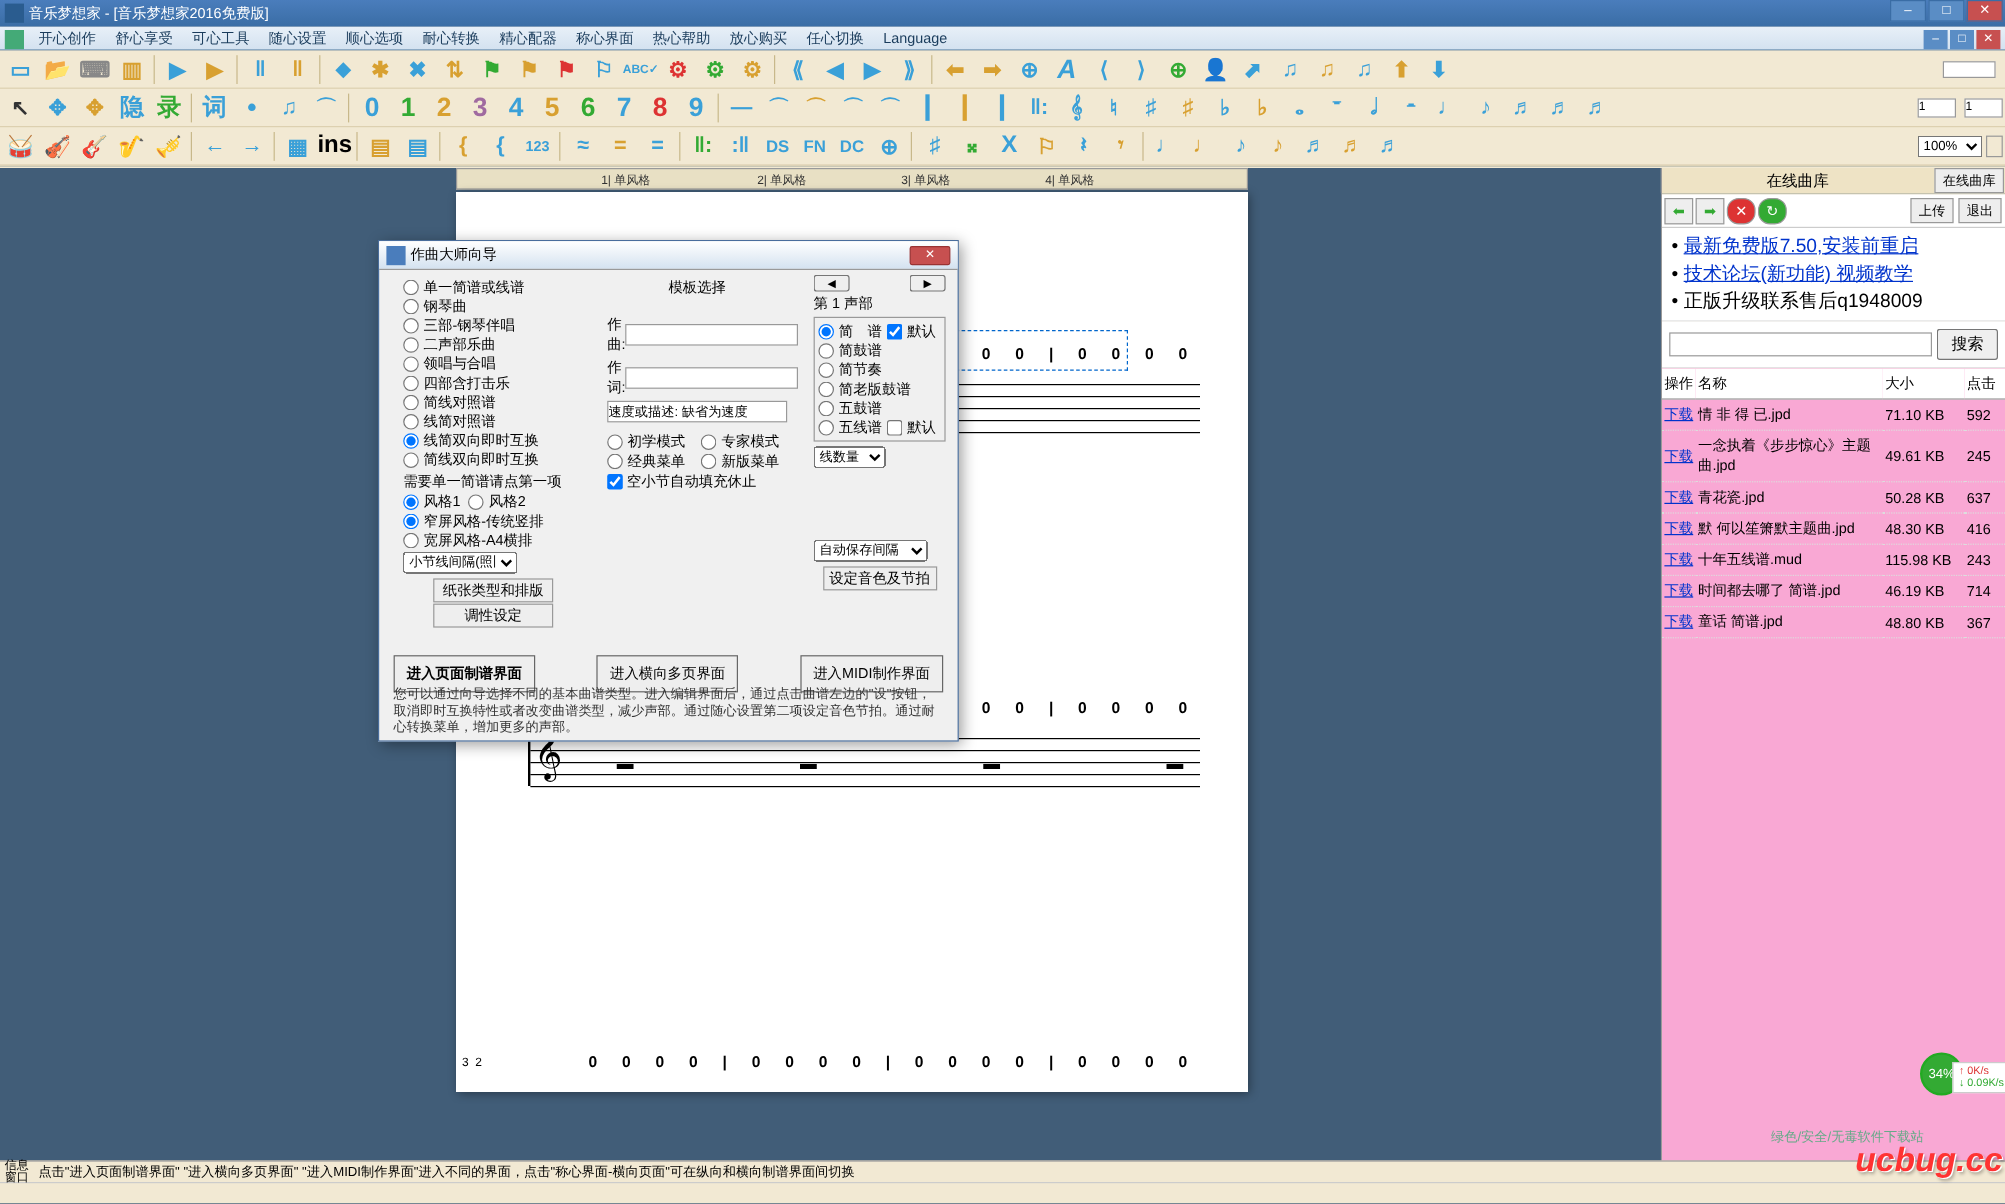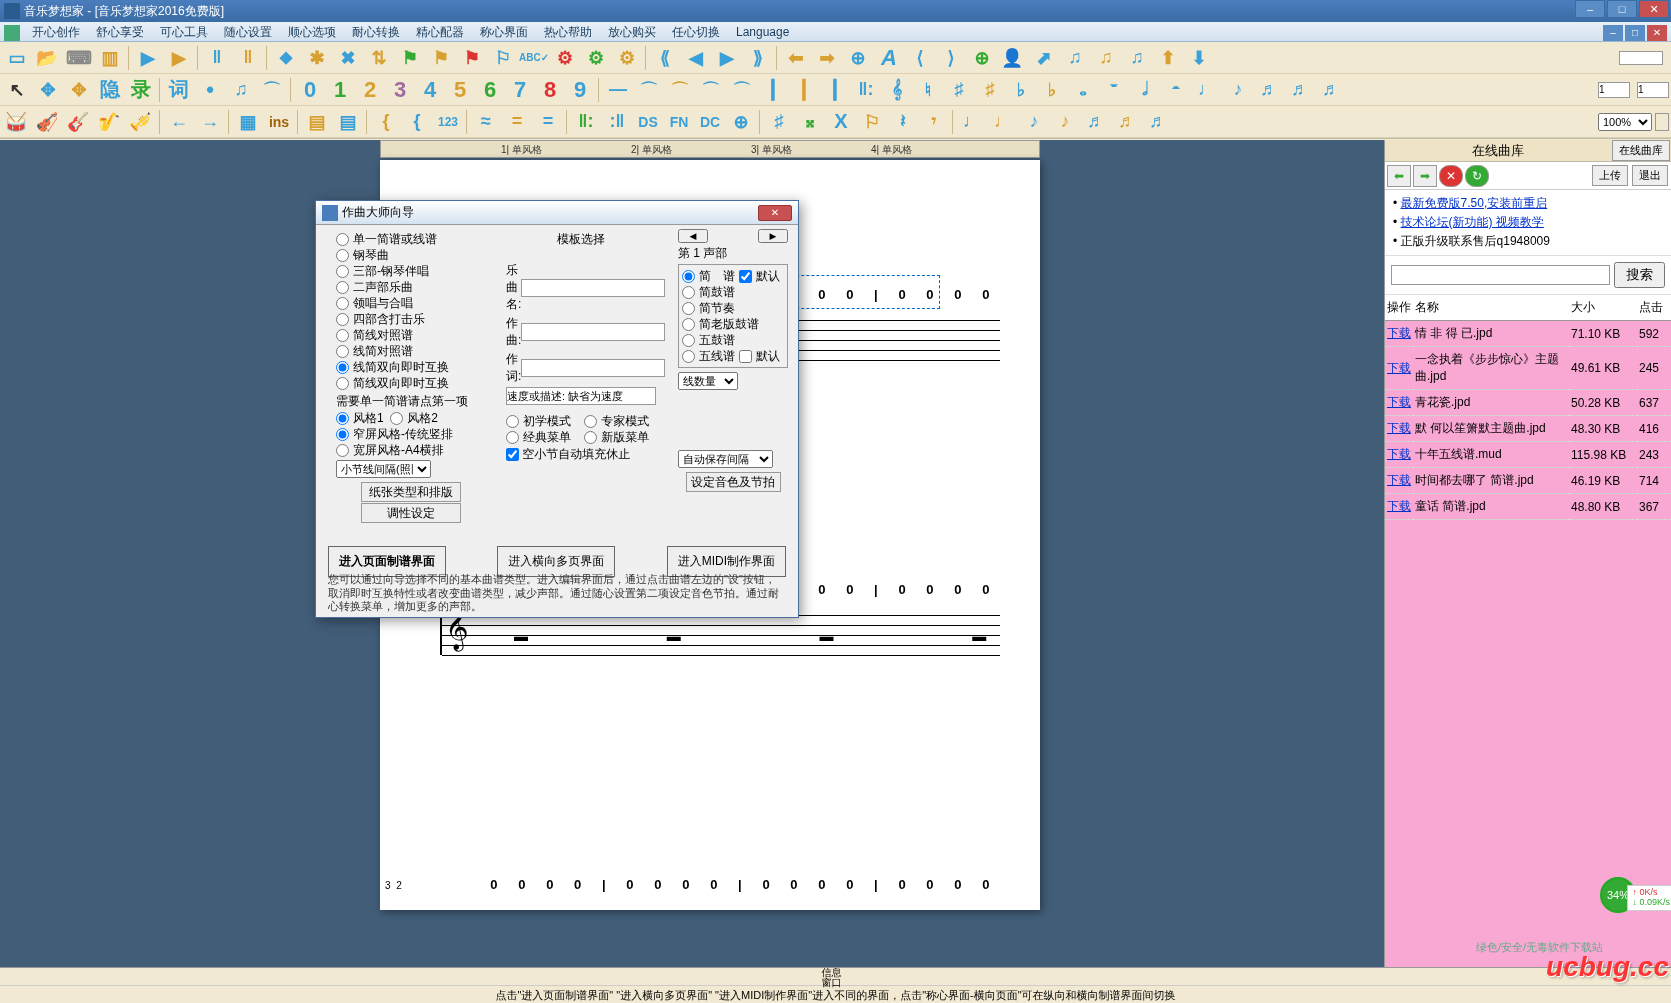--- a/index.html
+++ b/index.html
@@ -47,35 +47,35 @@
 
 
 .rightpanel { width: 287px; background: #f2e9d3; border-left: 1px solid #999; display: flex; flex-direction: column; }
 .rp-headerbar { display: flex; align-items: center; height: 22px; background: #eee3c5; border-bottom: 1px solid #bba; }
 .rp-title { flex: 1; text-align: center; font-size: 13px; padding: 2px; }
 .rp-sidebtn { padding: 2px 6px; border: 1px solid #999; background: #eee; font-size: 11px; margin: 0 1px; }
 .rp-navrow { display: flex; align-items: center; height: 28px; padding: 2px; gap: 2px; border-bottom: 1px solid #ccc; background: #fff; }
 .rp-navbtn { width: 24px; height: 22px; border: 1px solid #999; background: #eee; display: flex; align-items: center; justify-content: center; font-size: 12px; }
 .rp-navbtn.red { color: #fff; background: #d33; border-radius: 10px; }
 .rp-navbtn.green { color: #fff; background: #3a3; border-radius: 10px; }
-.rp-links { background: #fff; padding: 4px 8px; font-size: 12px; border-bottom: 1px solid #ddd; }
+.rp-links { background: #fff; padding: 4px 8px; font-size: 16px; border-bottom: 1px solid #ddd; }
 .rp-links div { padding: 1px 0; }
 .rp-links a { color: #0033cc; text-decoration: underline; }
 .rp-search { background: #fff; padding: 6px; display: flex; gap: 4px; align-items: center; border-bottom: 1px solid #ddd; }
 .rp-search input { flex: 1; height: 20px; border: 1px solid #999; }
 .rp-search button { padding: 2px 10px; }
 .rp-table { flex: 1; background: #f9a8d4; overflow: auto; font-size: 12px; }
 .rp-table table { width: 100%; border-collapse: collapse; }
 .rp-table th { font-size: 12px; padding: 4px 2px; border-bottom: 1px solid #999; text-align: left; background: #fff; font-weight: normal; }
 .rp-table td { padding: 4px 2px; vertical-align: middle; font-size: 12px; border-bottom: 1px dotted #ddd; }
 .rp-table .dl { color: #0033cc; width: 20px; }
 
 
 .statusbar { position: absolute; bottom: 0; left: 0; right: 0; height: 36px; background: #f2e9d3; border-top: 1px solid #999; font-size: 11px; }
-.status-line1 { height: 18px; display: flex; align-items: center; padding: 0 4px; border-bottom: 1px solid #ccc; flex-direction: column; }
+.status-line1 { height: 18px; display: flex; align-items: center; padding: 0 4px; border-bottom: 1px solid #ccc; }
 .status-line2 { height: 18px; display: flex; align-items: center; padding: 0 4px; gap: 2px; }
 .status-seg { padding: 0 6px; border-right: 1px solid #bba; height: 100%; display: flex; align-items: center; }
 
 
 .dialog { position: absolute; top: 200px; left: 315px; width: 484px; height: 418px; background: #f0f0f0; border: 1px solid #496d9c; box-shadow: 3px 3px 12px rgba(0,0,0,.4); z-index: 100; }
 .dlg-title { background: linear-gradient(#fff, #d4e2f0); height: 24px; display: flex; align-items: center; padding: 0 6px; border-bottom: 1px solid #999; }
 .dlg-title .icon { width: 16px; height: 16px; background: #4a7dbc; margin-right: 4px; }
 .dlg-title .txt { flex: 1; font-size: 12px; }
 .dlg-close { width: 34px; height: 16px; background: #c75050; border: 1px solid #933; color: #fff; text-align: center; font-size: 10px; border-radius: 2px; line-height: 14px; }
 .dlg-body { padding: 8px 12px; position: relative; height: calc(100% - 24px); }
@@ -237,21 +237,21 @@
     <div class="tb-btn" style="color:#d8a030">🥁</div>
     <div class="tb-btn" style="color:#8a5030">🎻</div>
     <div class="tb-btn" style="color:#8a7030">🎸</div>
     <div class="tb-btn" style="color:#d8a030">🎷</div>
     <div class="tb-btn" style="color:#888">🎺</div>
     <div class="tb-sep"></div>
     <div class="tb-btn" style="color:#3aa0d8">←</div>
     <div class="tb-btn" style="color:#3aa0d8">→</div>
     <div class="tb-sep"></div>
     <div class="tb-btn" style="color:#3aa0d8">▦</div>
-    <div class="tb-btn" style="color:#a16207;font-size:14px">ins</div>
+    <div class="tb-btn" style="color:#000000;font-size:20px">ins</div>
     <div class="tb-sep"></div>
     <div class="tb-btn" style="color:#d8a030">▤</div>
     <div class="tb-btn" style="color:#3aa0d8">▤</div>
     <div class="tb-sep"></div>
     <div class="tb-btn" style="color:#d8a030">{</div>
     <div class="tb-btn" style="color:#3aa0d8">{</div>
     <div class="tb-btn" style="color:#3aa0d8;font-size:12px">123</div>
     <div class="tb-sep"></div>
     <div class="tb-btn" style="color:#3aa0d8">≈</div>
     <div class="tb-btn" style="color:#d8a030">=</div>
@@ -558,24 +558,20 @@
         </div>
       <select class="small" style="width:95px;margin-top:2px"><option>小节线间隔(照旧)</option></select>
       <button class="dlg-btn-sm" style="margin-top:4px;width:100px">纸张类型和排版</button>
       <button class="dlg-btn-sm" style="width:100px">调性设定</button>
     </div>
 
     <div class="dlg-col dlg-mid">
       <div class="dlg-section-lbl">模板选择</div>
       <div style="height:10px"></div>
       <div class="dlg-input-row">
-          <label>乐曲名:</label>
-          <input type="text" style="">
-        </div>
-      <div class="dlg-input-row">
           <label>作曲:</label>
           <input type="text" style="">
         </div>
       <div class="dlg-input-row">
           <label>作词:</label>
           <input type="text" style="">
         </div>
       <div class="dlg-input-row">
           <input type="text" style="width: 100%;" value="速度或描述: 缺省为速度">
         </div>

